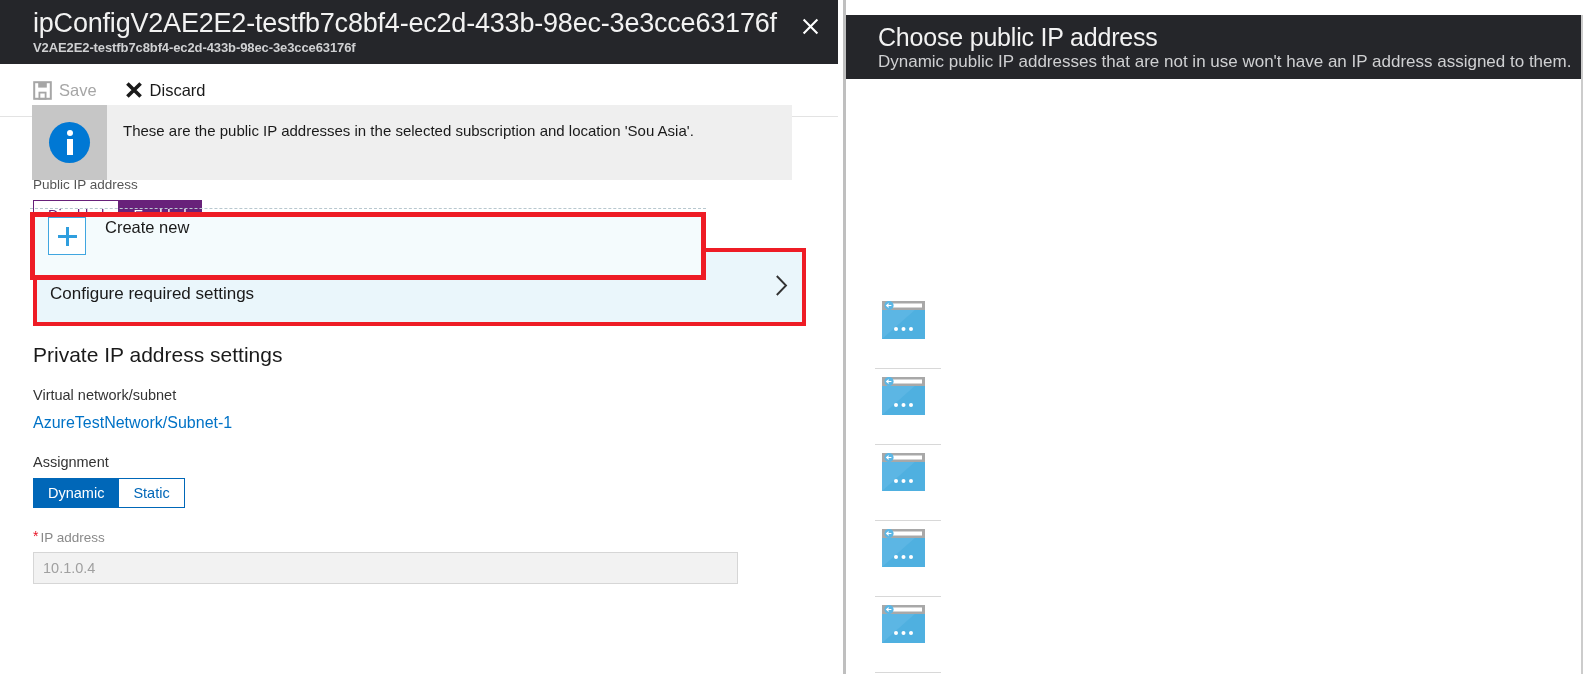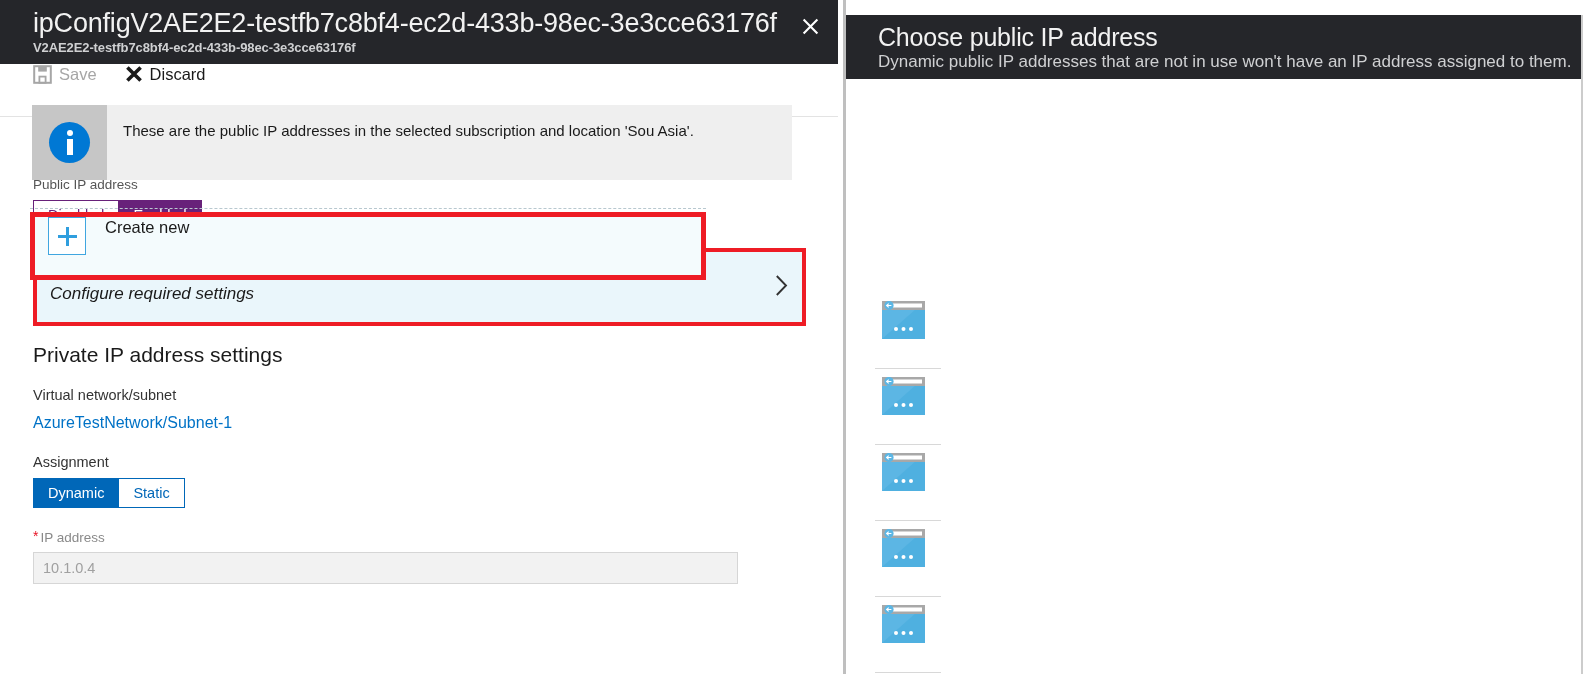--- a/index.html
+++ b/index.html
@@ -62,21 +62,21 @@
     line-height: 1;
   }
 
   
   .toolbar {
     position: relative;
     height: 53px;
     background: #ffffff;
     border-bottom: 1px solid #e3e3e3;
     display: flex;
-    align-items: flex-start;
+    align-items: center;
     padding-left: 33px;
     box-sizing: border-box;
   }
   .tb-item {
     display: flex;
     align-items: center;
     margin-right: 28px;
     cursor: pointer;
     white-space: nowrap;
   }
@@ -171,21 +171,20 @@
     vertical-align: top;
     margin-right: 2px;
   }
   .ip-sel-label {
     font-size: 13.5px;
     color: #555555;
     line-height: 17px;
   }
   .ip-sel-value {
     font-size: 17px;
-    font-style: italic;
     color: #1a1a1a;
     line-height: 24px;
     margin-top: 2px;
   }
   .chev {
     position: absolute;
     right: 14px;
     top: 50%;
     transform: translateY(-50%);
     color: #333333;

